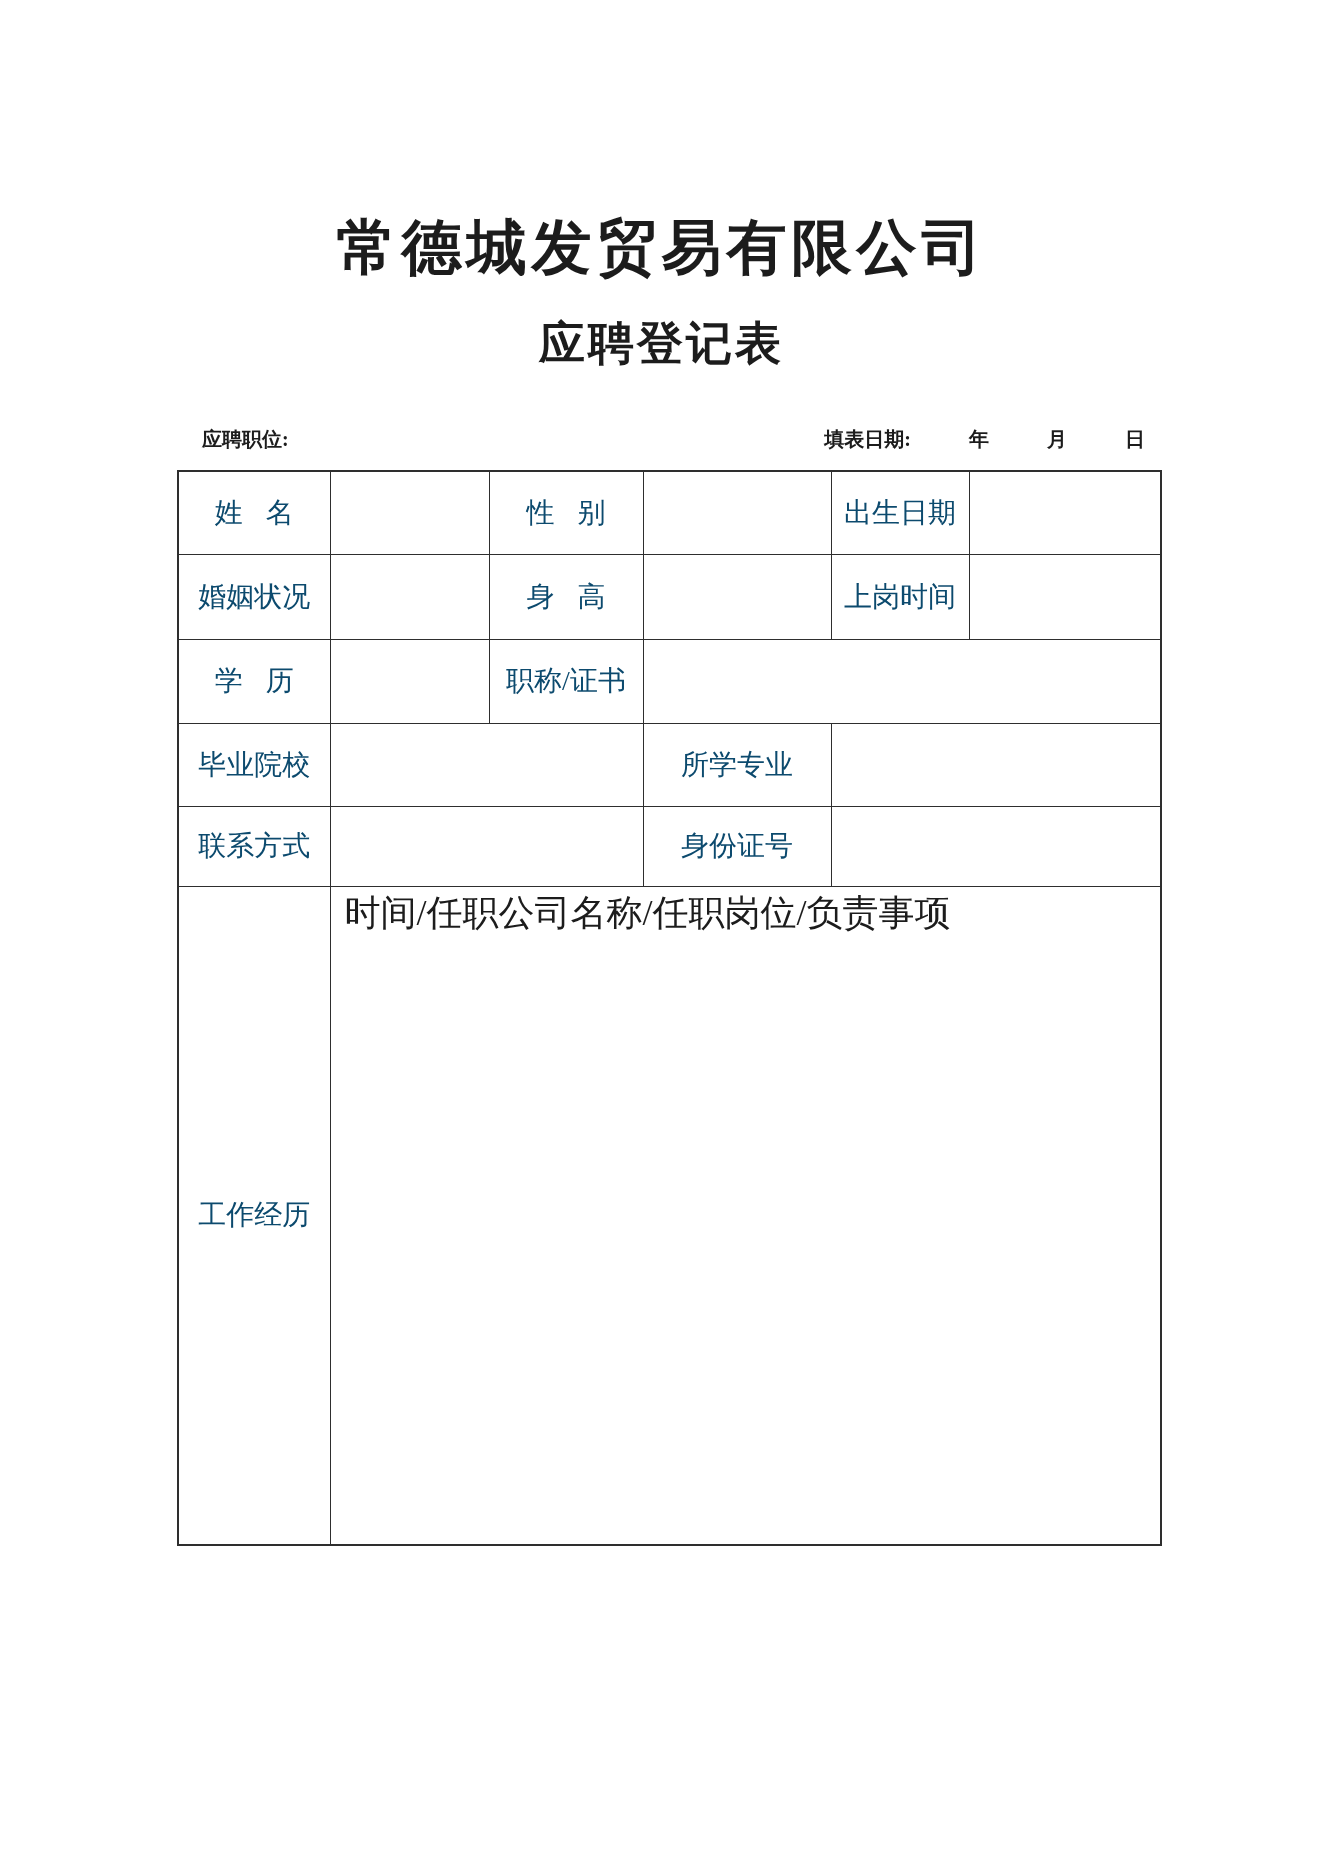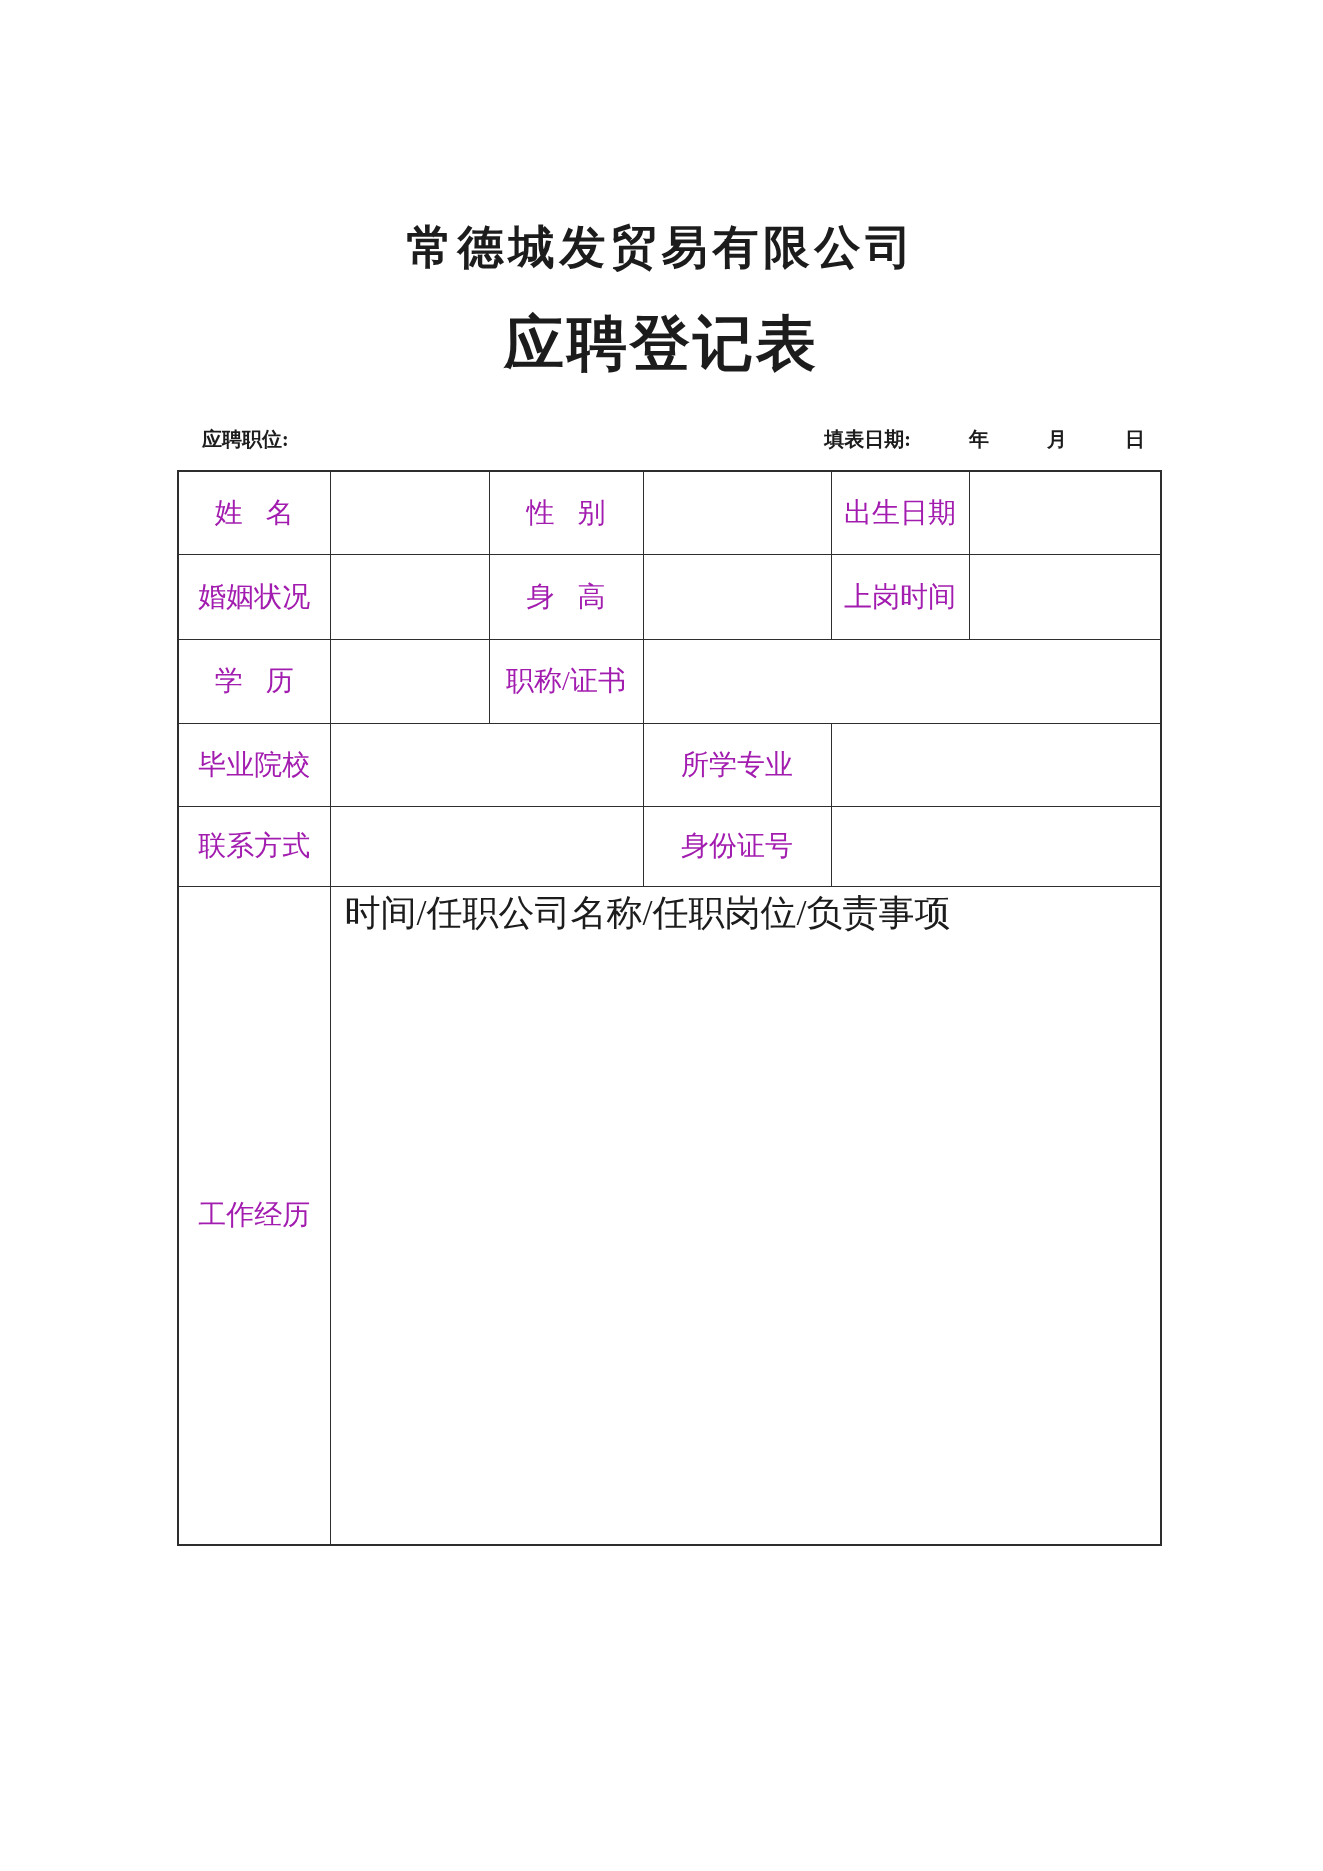--- a/index.html
+++ b/index.html
@@ -10,29 +10,29 @@
     color: #1c1c1c;
   }
   body {
     height: 1871px;
     position: relative;
     overflow: hidden;
   }
   .title {
     margin-top: 222px;
     text-align: center;
-    font-size: 46px;
+    font-size: 60px;
     font-weight: 700;
     letter-spacing: 5px;
     line-height: 52px;
   }
   .subtitle {
     margin-top: 44px;
     text-align: center;
-    font-size: 60px;
+    font-size: 46px;
     font-weight: 700;
     letter-spacing: 3px;
     line-height: 52px;
   }
   .meta-row {
     width: 983px;
     margin: 48px 0 0 177px;
     padding: 0 15px 0 25px;
     display: flex;
     justify-content: space-between;
@@ -51,21 +51,21 @@
     table-layout: fixed;
     border: 2px solid #2e2e2e;
   }
   .form-table td {
     border: 1px solid #2e2e2e;
     font-size: 28px;
     text-align: center;
     vertical-align: middle;
     padding: 0;
   }
-  .lbl { color: #a21caf; }
+  .lbl { color: #0c4a6e; }
   .lbl.sp { word-spacing: 16px; }
   tr.r1 { height: 83px; }
   tr.r2 { height: 81px; }
   tr.r3 { height: 85px; }
   tr.r4 { height: 84px; }
   tr.r5 { height: 83px; }
   tr.r6 { height: 80px; }
   tr.r7 { height: 659px; }
   td.work-cell {
     text-align: left;

